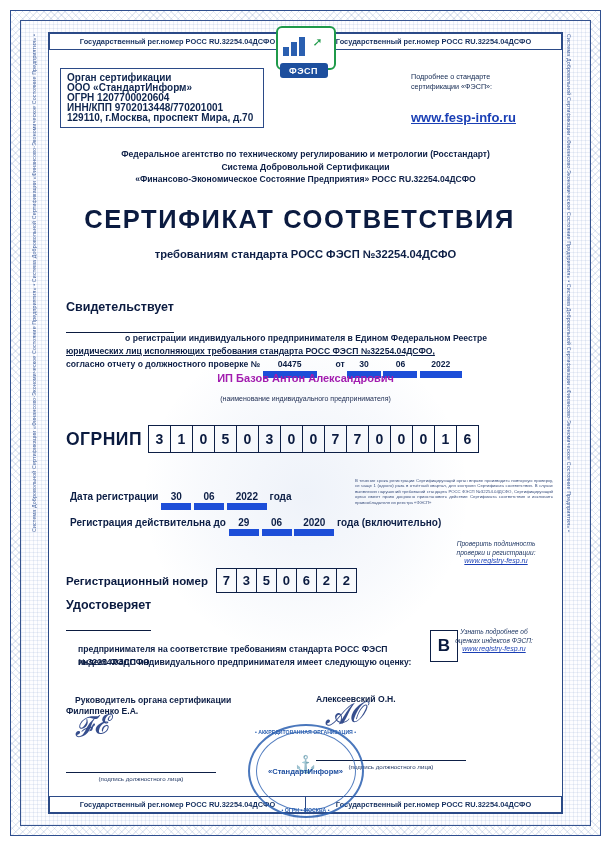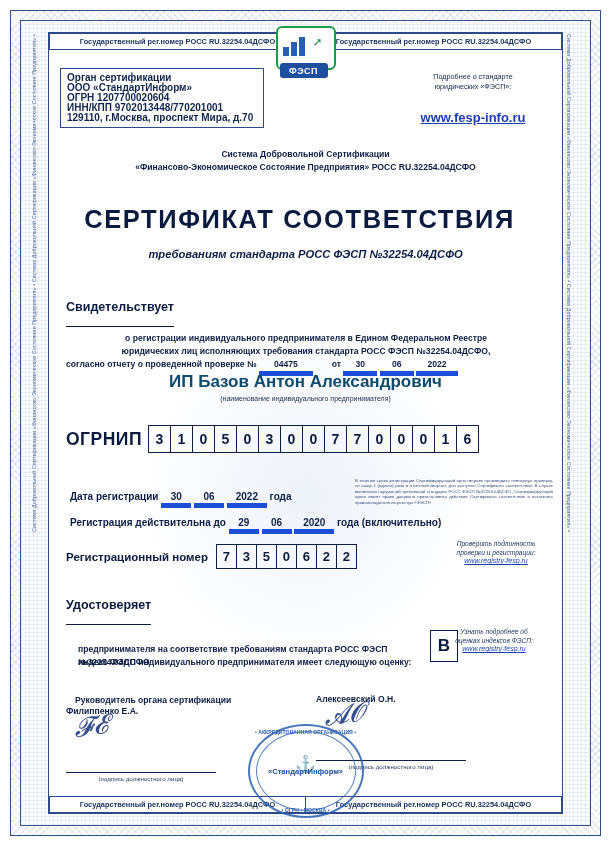--- a/index.html
+++ b/index.html
@@ -40,51 +40,51 @@
   .logo .circle{position:absolute;left:7px;top:0;width:56px;height:40px;border:2px solid #1f9a4a;border-radius:6px;background:#fff;}
   .logo .bars{position:absolute;left:14px;top:8px;width:42px;height:24px;}
   .logo .bar{position:absolute;bottom:2px;width:6px;background:#2a5fb0;}
   .logo .arrow{position:absolute;right:2px;top:1px;font-size:12px;color:#1f9a4a;}
   .logo .tag{position:absolute;left:11px;top:37px;width:48px;height:15px;background:#1d4f9e;color:#fff;border-radius:3px;
     font-size:9px;font-weight:bold;display:flex;align-items:center;justify-content:center;letter-spacing:.5px;}
 
   
   .org-box{position:absolute;left:60px;top:68px;width:190px;border:1px solid #2b4a87;padding:4px 6px;background:#fff;z-index:5;}
   .org-box div{font-size:10px;line-height:10px;font-weight:bold;color:#10264f;}
-  .std-box{position:absolute;right:68px;top:72px;width:140px;text-align:center;z-index:5;}
+  .std-box{position:absolute;right:60px;top:72px;width:140px;z-index:5;}
   .std-box .l{font-size:7.2px;line-height:10px;color:#10264f;}
   .std-box .link{font-size:13px;color:#1a3fb5;text-decoration:underline;font-weight:bold;margin-top:18px;}
 
   .agency{position:absolute;left:56px;right:56px;top:148px;text-align:center;z-index:5;}
   .agency div{font-size:8.6px;font-weight:bold;line-height:12.5px;color:#0d1f46;}
 
   .title{position:absolute;left:0;right:12px;top:205px;text-align:center;font-size:25.5px;font-weight:bold;
     letter-spacing:1.6px;color:#0b1b40;z-index:5;}
-  .subtitle{position:absolute;left:0;right:0;top:248px;text-align:center;font-size:11.2px;font-weight:bold;color:#0d1f46;z-index:5;font-style:italic;}
+  .subtitle{position:absolute;left:0;right:0;top:248px;text-align:center;font-size:11.2px;font-weight:bold;color:#0d1f46;z-index:5;}
 
   .sect{position:absolute;font-size:12.5px;font-weight:bold;color:#0b1b40;z-index:5;}
-  .sect .u{border-bottom:1.4px solid #0b1b40;padding-bottom:12px;}
+  .sect .u{border-bottom:1.4px solid #0b1b40;padding-bottom:18px;}
 
   .body-text{position:absolute;font-size:8.6px;font-weight:bold;line-height:13px;color:#0d1f46;z-index:5;}
 
-  .fill{display:inline-block;text-align:center;border-bottom:5px solid #1d4ed8;font-weight:bold;}
-
-  .name{position:absolute;left:0;right:0;top:372px;text-align:center;font-size:17px;font-weight:bold;color:#0c4a6e;z-index:5;}
+  .fill{display:inline-block;text-align:center;border-bottom:7px solid #1d4ed8;font-weight:bold;}
+
+  .name{position:absolute;left:0;right:0;top:372px;text-align:center;font-size:11px;font-weight:bold;color:#a21caf;z-index:5;}
   .name-cap{position:absolute;left:0;right:0;top:395px;text-align:center;font-size:7px;color:#1b2a50;z-index:5;}
 
   .ogrnip-row{position:absolute;left:66px;top:425px;display:flex;align-items:center;z-index:5;}
   .ogrnip-label{font-size:17.5px;font-weight:bold;color:#0b1b40;letter-spacing:.5px;margin-right:6px;}
   .boxes{display:flex;}
   .boxes .b{width:21px;height:26px;border:1px solid #0d1f46;margin-right:-1px;display:flex;align-items:center;
     justify-content:center;font-size:14px;font-weight:bold;color:#0b1b40;}
 
   .microtext{position:absolute;right:58px;top:478px;width:198px;font-size:4.3px;line-height:5.4px;color:#3a4f7d;
     text-align:justify;z-index:5;}
 
-  .regnum-row{position:absolute;left:66px;top:544px;display:flex;align-items:center;z-index:5;}
+  .regnum-row{position:absolute;left:66px;top:568px;display:flex;align-items:center;z-index:5;}
   .regnum-label{font-size:11.5px;font-weight:bold;color:#0b1b40;margin-right:8px;}
   .regnum-row .b{width:19px;height:23px;border:1px solid #0d1f46;margin-right:-1px;display:flex;align-items:center;
     justify-content:center;font-size:13px;font-weight:bold;color:#0b1b40;}
 
   .verify-note{position:absolute;right:60px;top:540px;width:110px;text-align:center;z-index:5;}
   .verify-note .t{font-size:6.6px;font-style:italic;color:#17305e;line-height:8.6px;}
   .verify-note .link{font-size:7px;color:#1a3fb5;text-decoration:underline;font-style:italic;}
 
   .grade-box{position:absolute;left:430px;top:630px;width:26px;height:30px;border:1.4px solid #0d1f46;
     display:flex;align-items:center;justify-content:center;font-size:17px;font-weight:bold;color:#0b1b40;z-index:5;}
@@ -156,40 +156,41 @@
   <div class="org-box">
     <div>Орган сертификации</div>
     <div>ООО «СтандартИнформ»</div>
     <div>ОГРН 1207700020604</div>
     <div>ИНН/КПП 9702013448/770201001</div>
     <div>129110, г.Москва, проспект Мира, д.70</div>
   </div>
 
   <div class="std-box">
     <div class="l">Подробнее о стандарте</div>
-    <div class="l">юридических «ФЭСП»:</div>
+    <div class="l">сертификации «ФЭСП»:</div>
     <div class="link">www.fesp-info.ru</div>
   </div>
 
   <div class="agency">
+    <div>Федеральное агентство по техническому регулированию и метрологии (Росстандарт)</div>
     <div>Система Добровольной Сертификации</div>
     <div>«Финансово-Экономическое Состояние Предприятия» РОСС RU.32254.04ДСФО</div>
   </div>
 
   <div class="title">СЕРТИФИКАТ СООТВЕТСТВИЯ</div>
   <div class="subtitle">требованиям стандарта РОСС ФЭСП №32254.04ДСФО</div>
 
   <div class="sect" style="left:66px;top:300px;">
     <span class="u">Свидетельствует</span>
   </div>
 
   <div class="body-text" style="left:66px;top:332px;width:480px;text-align:center;">о регистрации индивидуального предпринимателя в Едином Федеральном Реестре</div>
-  <div class="body-text" style="left:66px;top:345px;width:480px;text-align:center;">юридических лиц  исполняющих требования стандарта РОСС ФЭСП №32254.04ДСФО,</div>
+  <div class="body-text" style="left:66px;top:345px;width:480px;text-align:left;text-decoration:underline;">юридических лиц  исполняющих требования стандарта РОСС ФЭСП №32254.04ДСФО,</div>
   <div class="body-text" style="left:66px;top:358px;width:480px;">
-    <span>согласно отчету о проведенной проверке №</span>
+    <span>согласно отчету о должностного проверке №</span>
     <span class="fill" style="width:54px;">04475</span>
     <span style="display:inline-block;width:14px;"></span>
     <span>от</span>
     <span class="fill" style="width:34px;">30</span>
     <span class="fill" style="width:34px;">06</span>
     <span class="fill" style="width:42px;">2022</span>
   </div>
 
   <div class="name">ИП Базов Антон Александрович</div>
   <div class="name-cap">(наименование индивидуального предпринимателя)</div>

